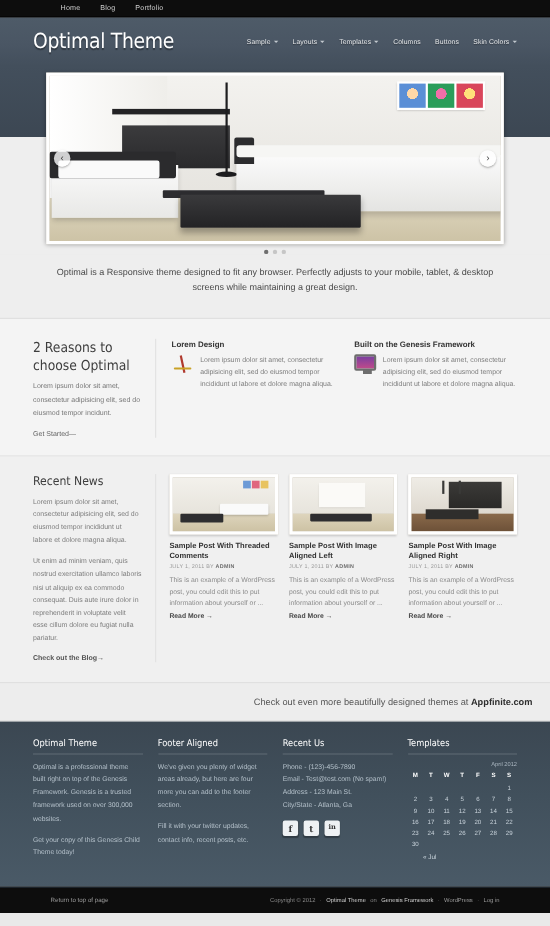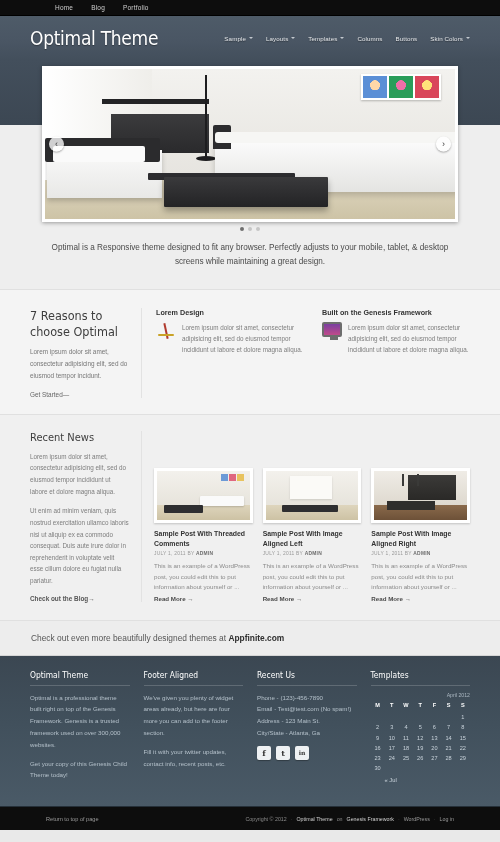--- a/index.html
+++ b/index.html
@@ -116,21 +116,21 @@
   }
   .ficon.easel { background:transparent; }
   .ficon.easel:before { content:""; position:absolute; left:9px; top:1px; width:2px; height:16px; background:#b03a2e; transform:rotate(-12deg); }
   .ficon.easel:after { content:""; position:absolute; left:2px; top:12px; width:16px; height:2px; background:#c9a227; border-radius:1px; }
   .ficon.monitor { background:linear-gradient(to bottom,#7a3fa0,#c04a8a); border:2px solid #6d6d6d; border-radius:2px; height:15px; }
   .ficon.monitor:after { content:""; position:absolute; left:6px; bottom:-5px; width:8px; height:4px; background:#6d6d6d; }
   .ficon.folder { background:linear-gradient(to bottom,#3f9fd4,#1d6fa8); border-radius:1px 3px 3px 3px; height:14px; margin-top:3px; }
   .ficon.folder:before { content:""; position:absolute; left:0; top:-3px; width:9px; height:4px; background:#3f9fd4; border-radius:2px 2px 0 0; }
 
   
-  .news { background:#f0f0f0; padding: 16px 30px 18px; display:flex; gap:12px;align-items:flex-end; }
+  .news { background:#f0f0f0; padding: 16px 30px 18px; display:flex; gap:12px; }
   .news-left { width:112px; flex:none; border-right:1px solid #e2e2e2; padding-right:12px; }
   .news-left h2 {
     font-size:11px; color:#3d3d3d; font-weight:normal; margin-bottom:7px;
     font-family:"DejaVu Sans Condensed","Liberation Sans Narrow","Liberation Sans",sans-serif;
   }
   .news-left p { font-size:6.3px; line-height:1.85; color:#7d7d7d; margin-bottom:8px; }
   .news-left .blog-link { font-size:6.4px; color:#555; text-decoration:none; font-weight:bold; }
   .posts { flex:1; display:grid; grid-template-columns:repeat(3,1fr); gap:10px; }
   .thumb { width:100%; height:55px; border:3px solid #fff; box-shadow:0 1px 2px rgba(0,0,0,.2); background:#cfc9bb; position:relative; overflow:hidden; }
   .thumb .t-wall { position:absolute; inset:0 0 32% 0; background:linear-gradient(to bottom,#f3f1ec,#e7e4dc); }
@@ -150,21 +150,21 @@
   .thumb .t-lamp { position:absolute; top:6%; width:2px; height:12px; background:#3a3a38; }
   .post h4 { font-size:6.9px; color:#333; margin:6px 0 3px; line-height:1.35; font-weight:bold; }
   .post .meta { font-size:4.9px; color:#999; letter-spacing:.25px; margin-bottom:5px; }
   .post .meta b { color:#6d6d6d; }
   .post p { font-size:6.2px; line-height:1.7; color:#8a8a8a; }
   .post .more { font-size:6.2px; color:#4a4a4a; text-decoration:none; font-weight:bold; display:inline-block; margin-top:2px; }
 
   
   .cta {
     background:#ededed; border-top:1px solid #e0e0e0; border-bottom:1px solid #d6d6d6;
-    text-align:left; padding:12px 31px; font-size:8.4px; color:#555;
+    text-align:right; padding:12px 16px; font-size:8.4px; color:#555;
   }
   .cta b { color:#2e2e2e; font-weight:bold; }
 
   
   .footer-widgets {
     background: linear-gradient(to bottom, #3b4752 0%, #41505c 45%, #4a5a67 100%);
     padding: 14px 30px 18px; display:flex; gap:14px; color:#c3cdd6;
   }
   .fw { flex:1; }
   .fw h3 {
@@ -272,21 +272,21 @@
       <span class="active"></span>
       <span></span>
       <span></span>
     </div>
   </div>
 
   <div class="tagline">Optimal is a Responsive theme designed to fit any browser. Perfectly adjusts to your mobile, tablet, &amp; desktop screens while maintaining a great design.</div>
 
   <div class="features">
     <div class="feat-left">
-      <h2>7 Reasons to choose Optimal</h2>
+      <h2>2 Reasons to choose Optimal</h2>
       <p>Lorem ipsum dolor sit amet, consectetur adipisicing elit, sed do eiusmod tempor incidunt.</p>
       <a href="#" class="get-started">Get Started—</a>
     </div>
     <div class="feat-grid">
       <div class="feat">
         <h3>Lorem Design</h3>
         <div class="body">
           <span class="ficon easel"></span>
           <p>Lorem ipsum dolor sit amet, consectetur adipisicing elit, sed do eiusmod tempor incididunt ut labore et dolore magna aliqua.</p>
         </div>

